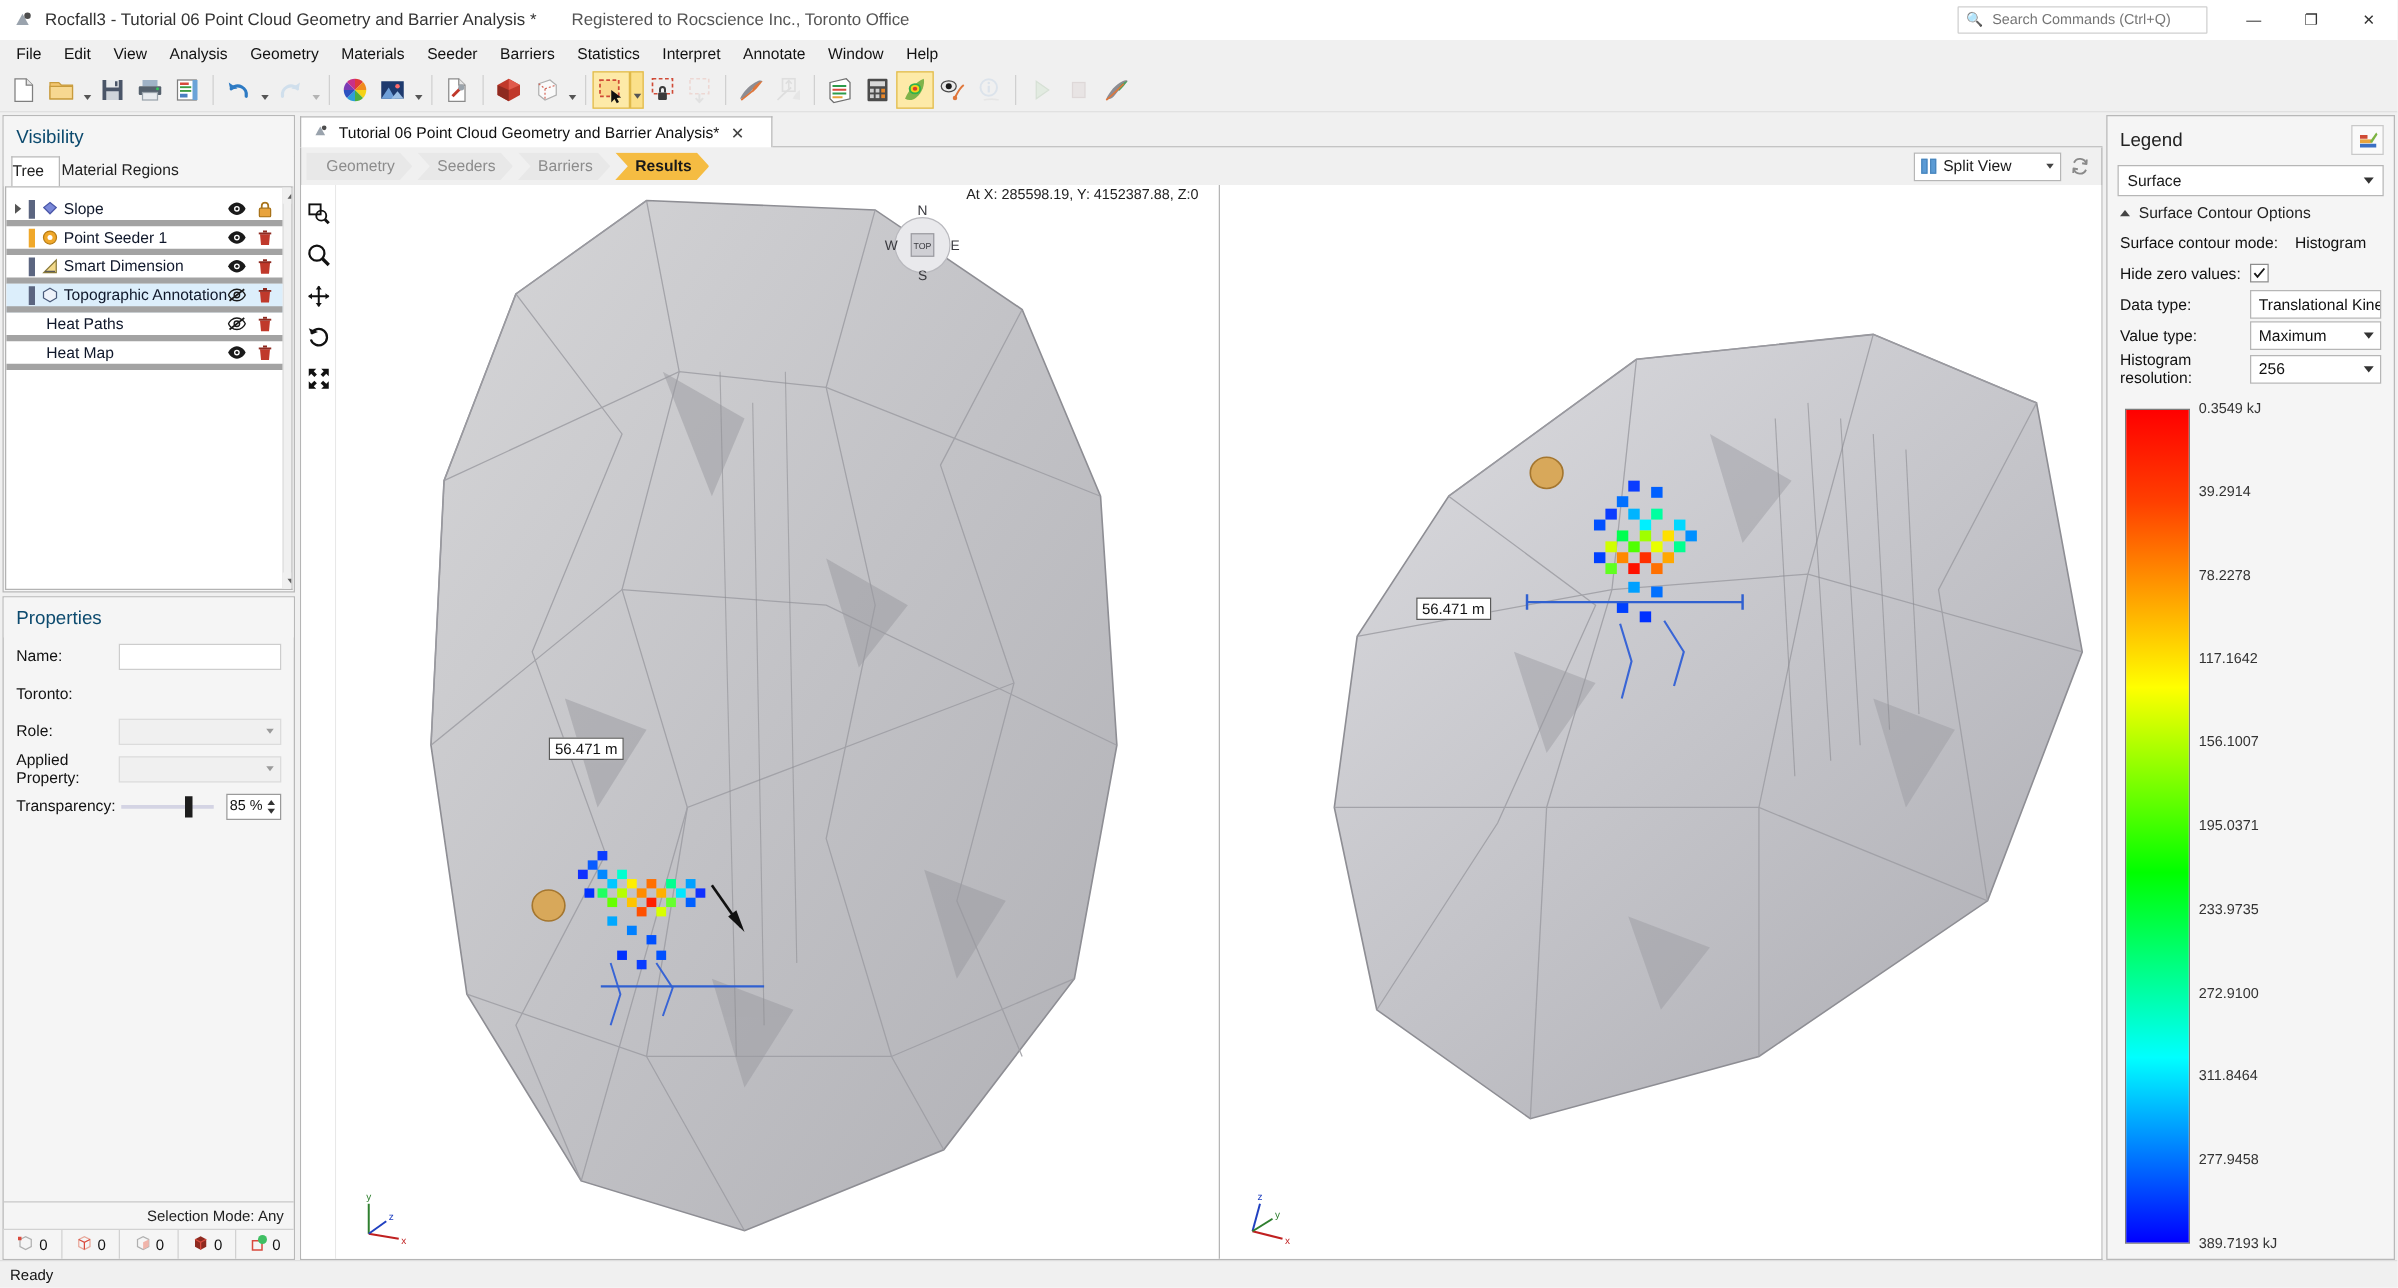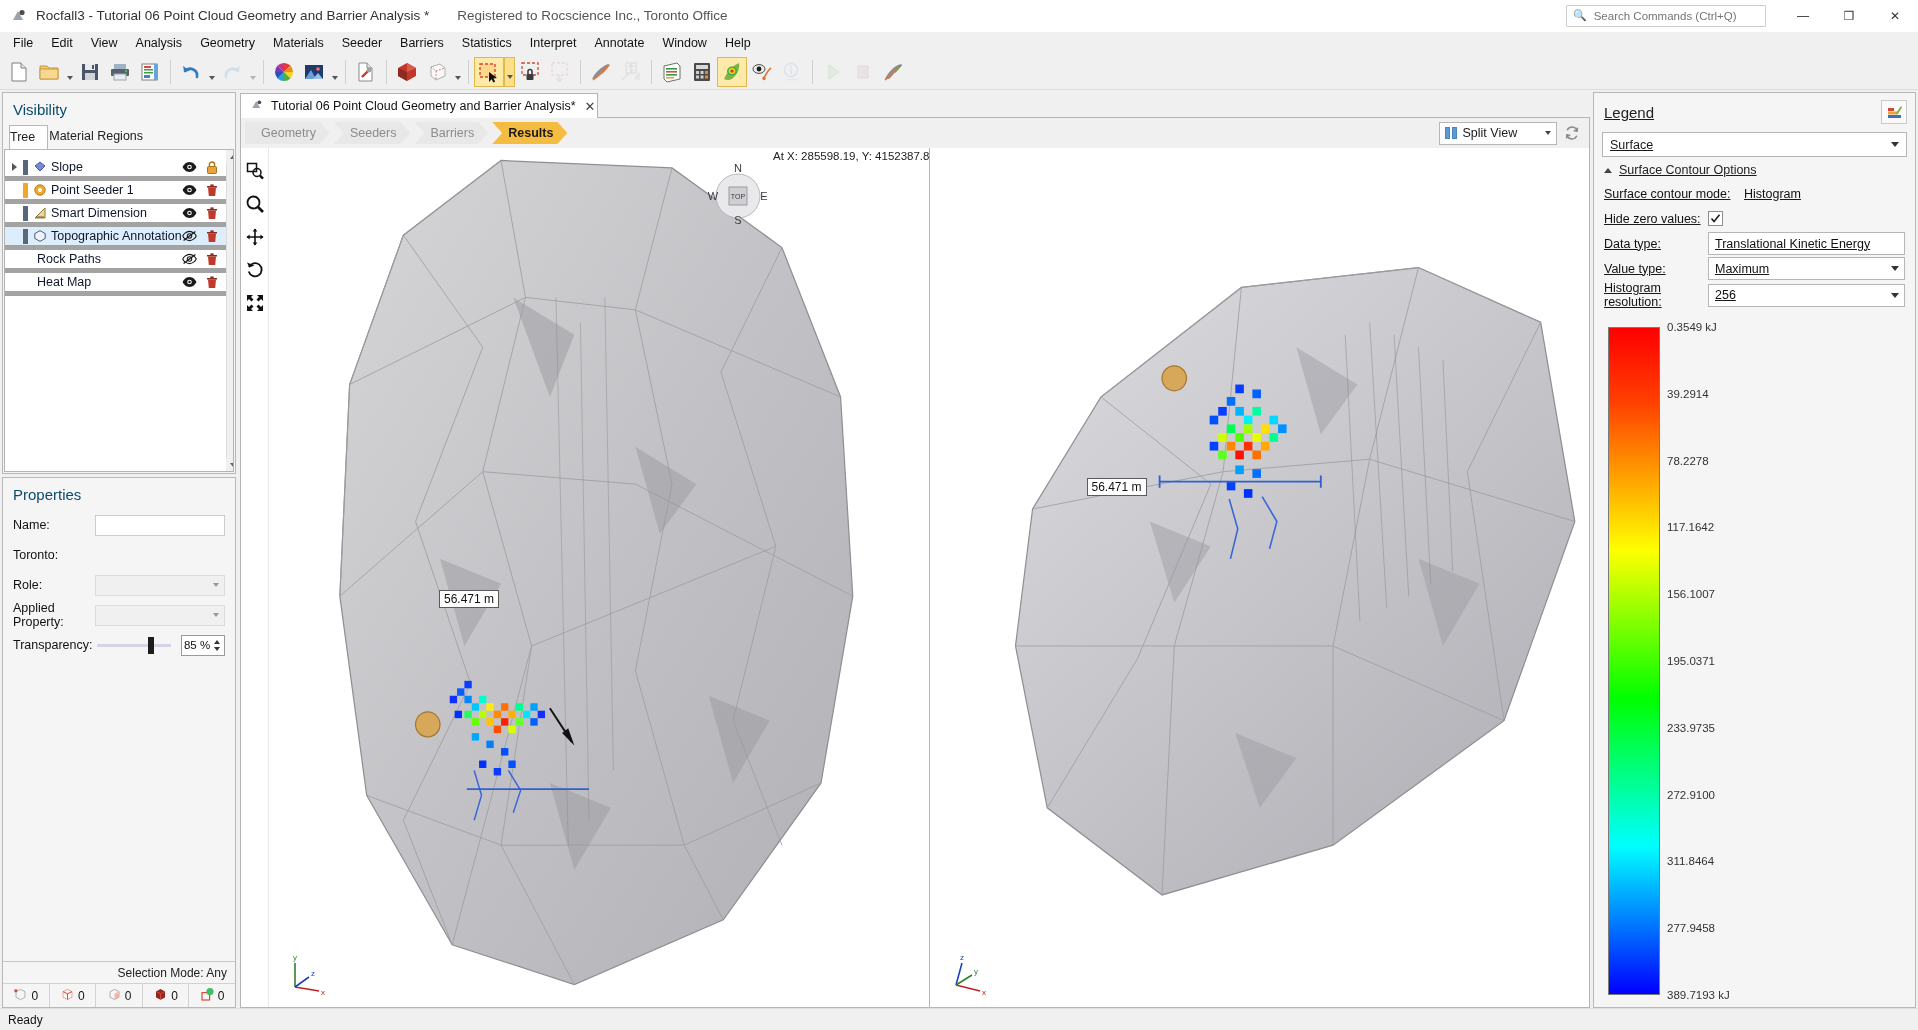--- a/index.html
+++ b/index.html
@@ -101,21 +101,21 @@
   .selmodebar { border-top:1px solid #c8c8c8; padding:4px 8px 3px 8px; text-align:right; font-size:12px; color:#222; }
   .countbar { display:flex; align-items:center; height:24px; border-top:1px solid #d2d2d2; background:#f5f5f5; }
   .cslot { flex:1; display:flex; align-items:center; justify-content:center; gap:3px; border-right:1px solid #d2d2d2; height:100%; font-size:12px; color:#111; }
   .cslot:last-child { border-right:none; }
 
   
   .center { flex:1; min-width:0; display:flex; flex-direction:column; padding:2px 0 0 2px; }
   .doctabbar { height:26px; display:flex; align-items:flex-end; background:#f0f0f0; }
   .doctab {
     height:25px; background:#fff; border:1px solid #b5b5b5; border-bottom:none;
-    display:flex; align-items:center; padding:0 0 0 9px; font-size:12.5px; color:#111; gap:7px;text-align:center;
+    display:flex; align-items:center; padding:0 20px 0 9px; font-size:12.5px; color:#111; gap:7px;text-align:center;
   }
   .doctab .x { color:#444; font-size:13px; padding:0 2px; }
   .doctab-fill { flex:1; border-bottom:1px solid #b5b5b5; height:25px; }
   .bread-row { height:30px; display:flex; align-items:center; background:#f0f0f0; border-left:1px solid #b5b5b5; border-right:1px solid #b5b5b5; padding-left:4px; }
   .chev {
     height:22px; display:flex; align-items:center; padding:0 14px 0 16px; font-size:12.5px;
     color:#8c8c8c; background:#e8e8e8; position:relative; margin-right:4px; clip-path: polygon(0 0, calc(100% - 10px) 0, 100% 50%, calc(100% - 10px) 100%, 0 100%, 10px 50%);
   }
   .chev:first-child { clip-path: polygon(0 0, calc(100% - 10px) 0, 100% 50%, calc(100% - 10px) 100%, 0 100%); }
   .chev.cur { background:#f5bc42; color:#1a1a1a; font-weight:bold; }
@@ -136,21 +136,21 @@
 
   .compass { position:absolute; width:62px; height:62px; }
   .axis-gizmo { position:absolute; width:46px; height:46px; }
 
   .dimlabel {
     position:absolute; background:#fff; border:1px solid #5a5a5a; font-size:12px;
     color:#111; padding:1px 4px; white-space:nowrap;
   }
 
   
-  .rightpanel { width:328px; flex:none; padding:2px 2px 0 3px; display:flex; flex-direction:column;text-decoration:underline; }
+  .rightpanel { width:236px; flex:none; padding:2px 2px 0 3px; display:flex; flex-direction:column; }
   .legend-panel { flex:1; background:#f5f5f5; border:1px solid #b8b8b8; display:flex; flex-direction:column; min-height:0; }
   .legend-head { display:flex; align-items:center; padding:7px 8px 6px 10px; }
   .legend-head .lt { font-size:15px; color:#222; }
   .legend-head .lbtn { margin-left:auto; width:26px; height:24px; border:1px solid #c9c9c9; background:#fafafa; display:flex; align-items:center; justify-content:center; }
   .lsel { margin:2px 8px 6px 8px; height:25px; border:1px solid #b6b6b6; background:#fff; display:flex; align-items:center; padding:0 7px; font-size:12.5px; }
   .lsel .cv { margin-left:auto; border-left:4px solid transparent; border-right:4px solid transparent; border-top:5px solid #333; }
   .sco { padding:0 10px; }
   .sco-head { display:flex; align-items:center; gap:7px; font-size:12.5px; color:#222; margin-bottom:4px; }
   .sco-head .up { border-left:4px solid transparent; border-right:4px solid transparent; border-bottom:5px solid #444; display:block; }
   .lrow { display:flex; align-items:center; min-height:25px; font-size:12.5px; color:#111; }
@@ -548,21 +548,21 @@
                       <path d="M2 3.4 H10 L9.2 12 H2.8 Z" fill="#c0392b"></path>
                       <rect x="1" y="2" width="10" height="1.5" fill="#8e2a20"></rect>
                       <rect x="4.4" y="0.4" width="3.2" height="1.6" fill="#8e2a20"></rect>
                     </svg>
                   </span>
                 </span>
               </div>
               <div class="tnode">
                 <span class="expander"></span>
                 <span style="width:14px"></span>
-                <span class="tlabel">Rock Paths</span>
+                <span class="tlabel">Heat Paths</span>
                 <span class="acts">
                   <span>
                     <svg width="15" height="12" viewBox="0 0 15 12">
                       <path d="M7.5 1.4 C11 1.4 13.6 4.3 14.2 6 C13.6 7.7 11 10.6 7.5 10.6 C4 10.6 1.4 7.7 0.8 6 C1.4 4.3 4 1.4 7.5 1.4 Z" fill="none" stroke="#1a1a1a" stroke-width="1.1"></path>
                       <circle cx="7.5" cy="6" r="2.2" fill="none" stroke="#1a1a1a" stroke-width="1.1"></circle>
                       <path d="M1.6 10.6 L13.4 1.4" stroke="#1a1a1a" stroke-width="1.3"></path>
                     </svg>
                   </span>
                   <span>
                     <svg width="12" height="13" viewBox="0 0 12 13">

